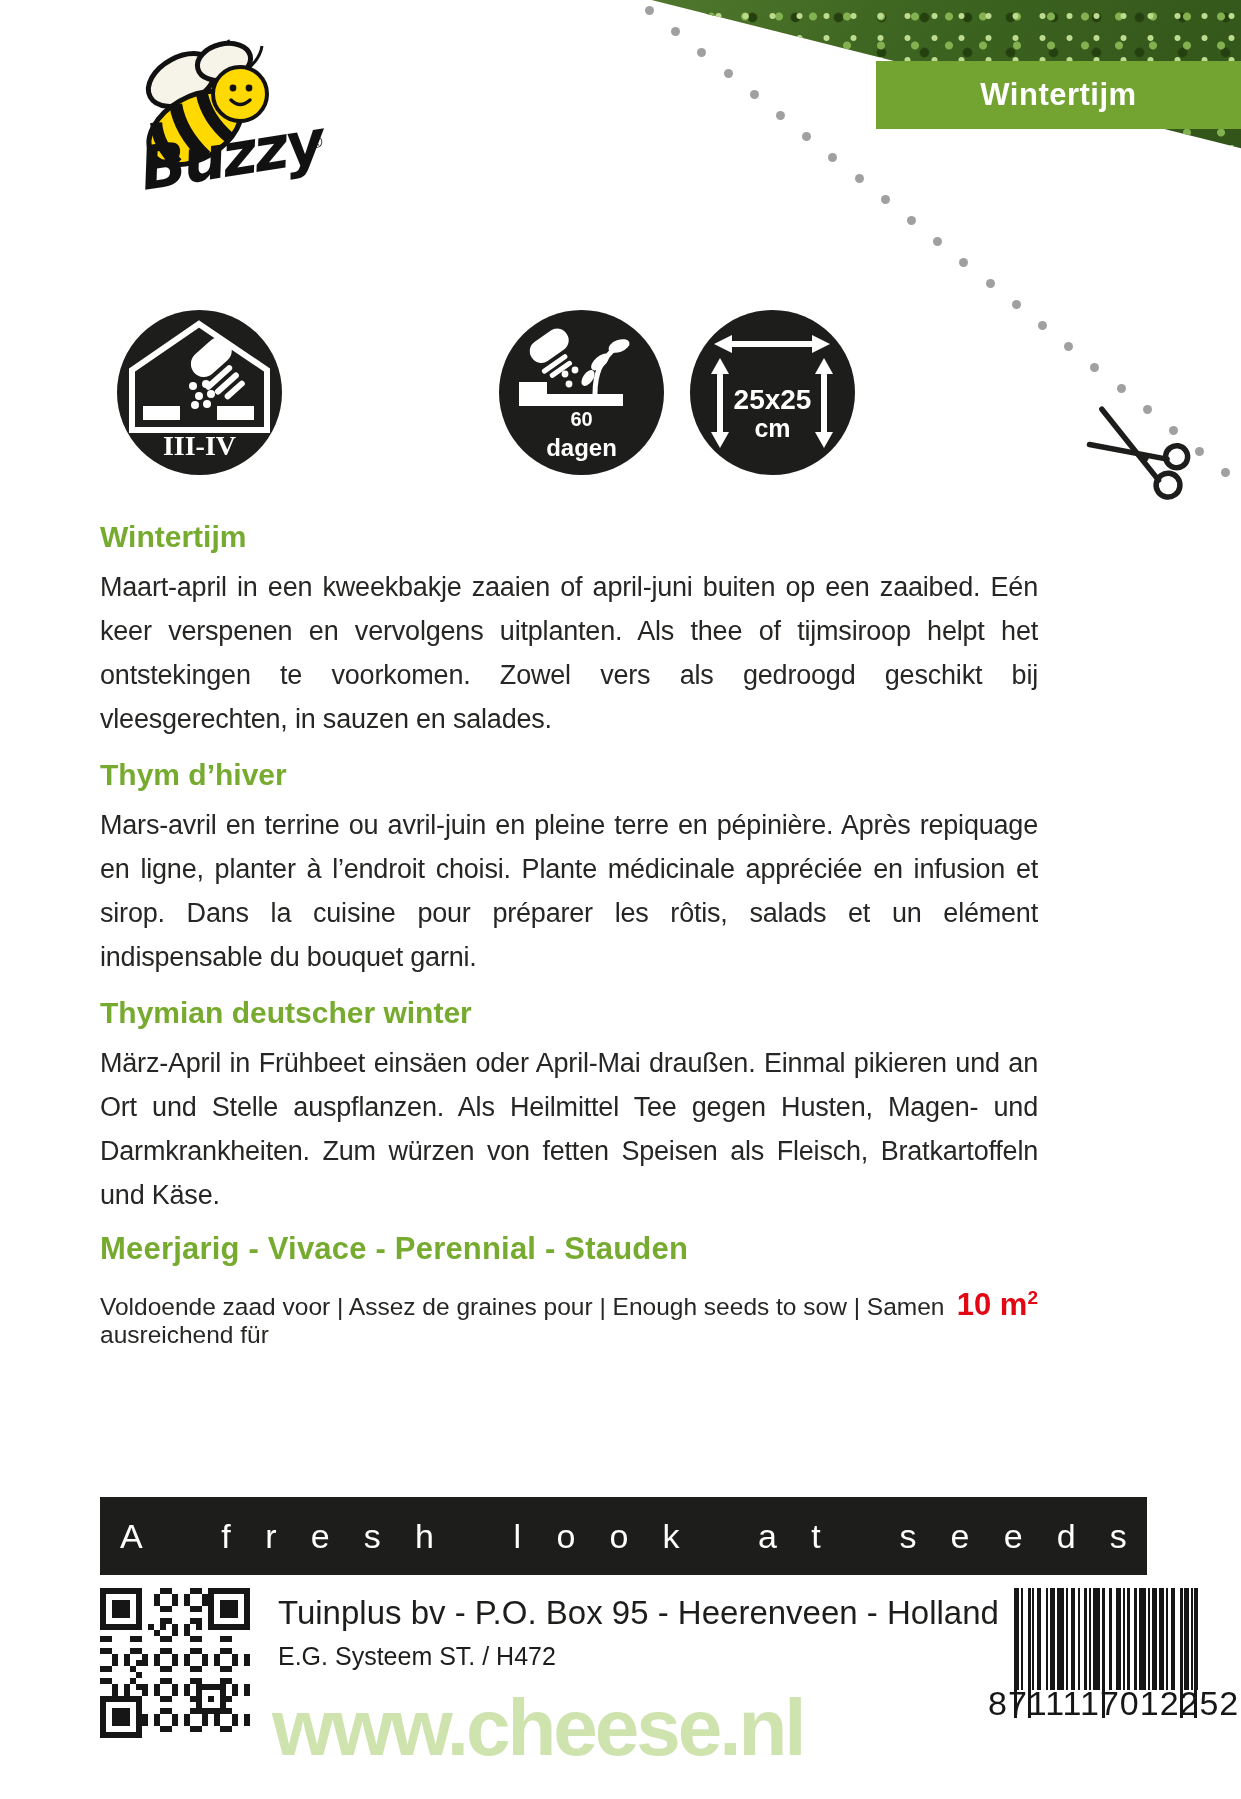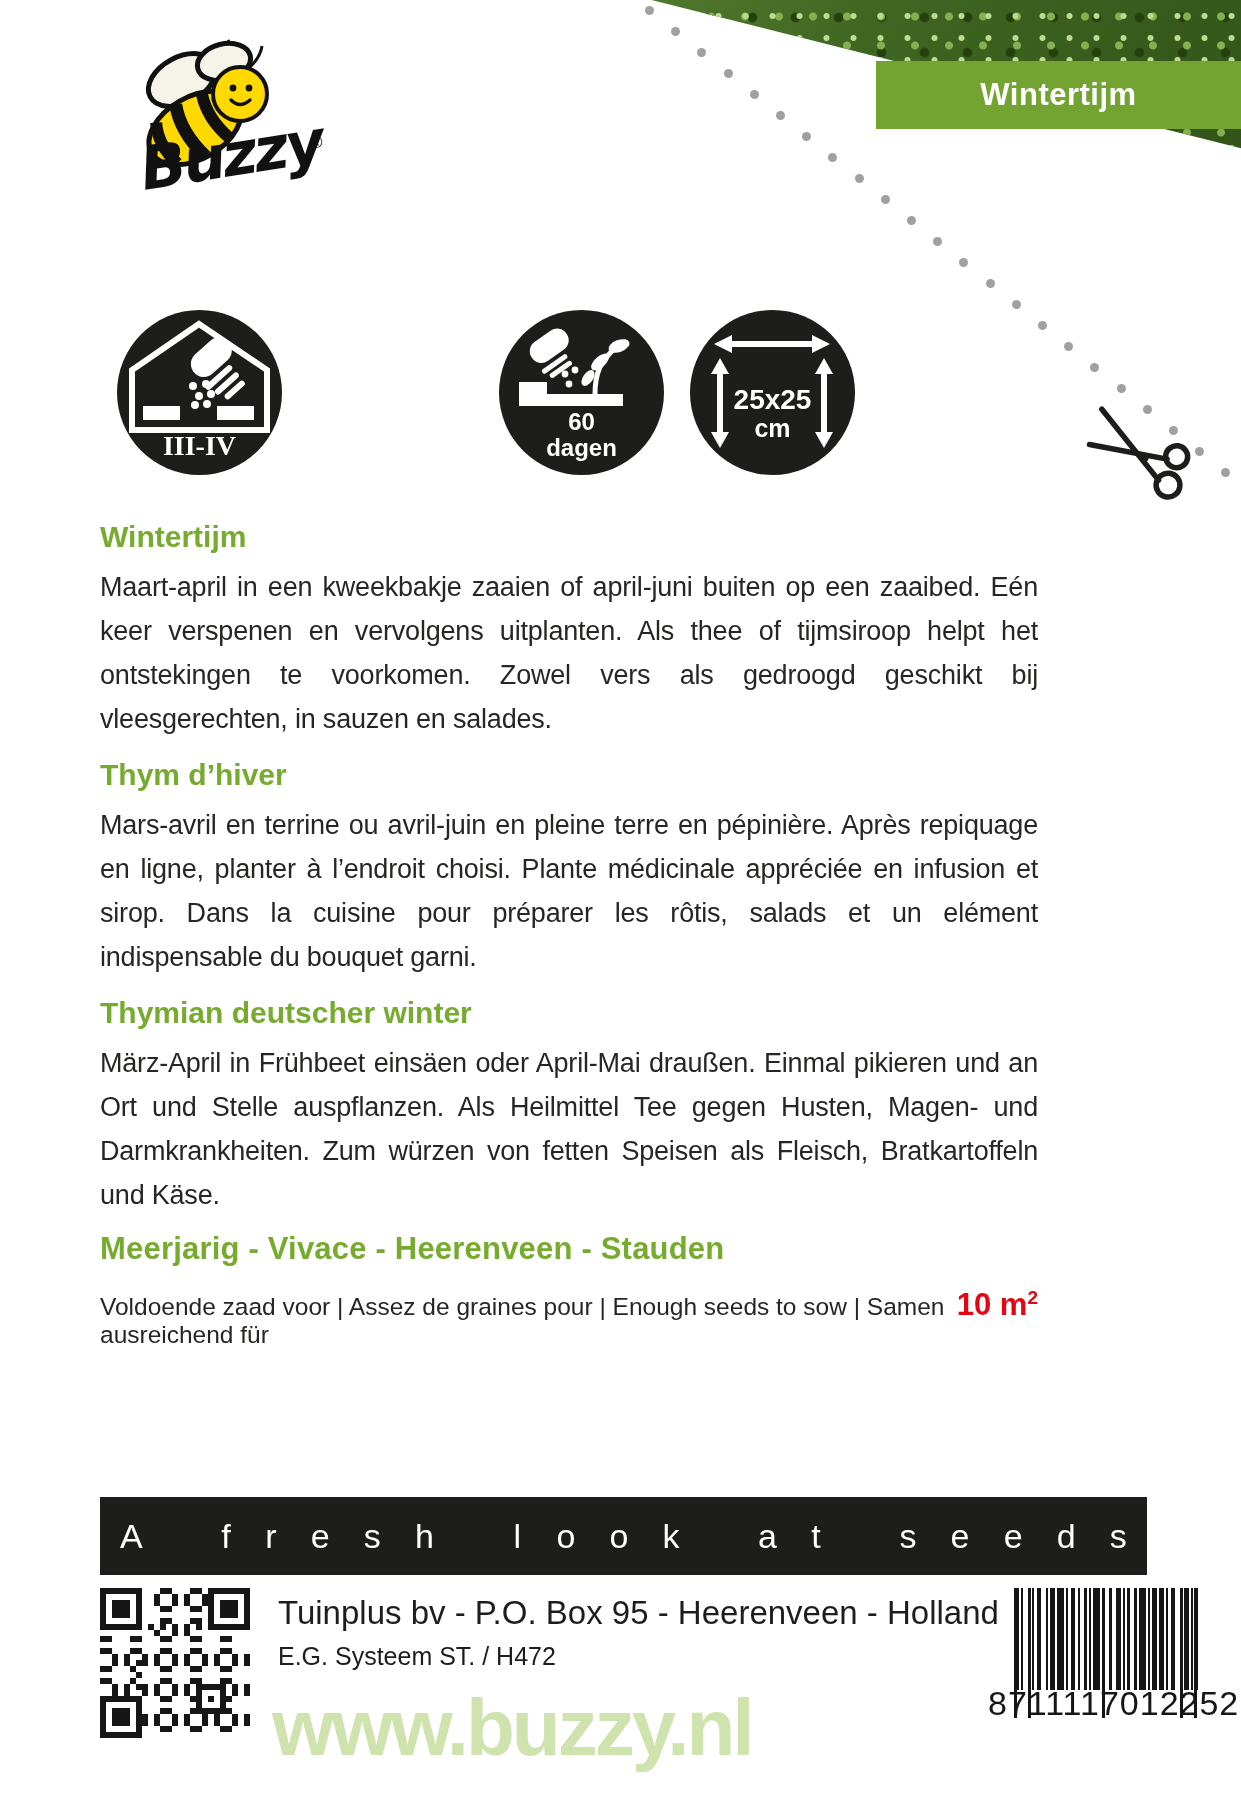--- a/index.html
+++ b/index.html
@@ -40,21 +40,21 @@
     position:absolute; top:310px; width:165px; height:165px; border-radius:50%;
     background:var(--black);
   }
   .icon-circle svg{position:absolute; inset:0;}
   .icon-label{
     position:absolute; left:0; right:0; text-align:center; color:#fff;
     font-weight:bold;
   }
   .roman{top:120px; font-family:"Liberation Serif", serif; font-size:28px;}
   .sans-label{top:124px; font-size:25px;}
-  .days-top{top:98px; font-size:24px;text-align:center;}
+  .days-top{top:98px; font-size:20px;text-align:center;}
   .days-bottom{top:124px; font-size:24px;}
   .dim-top{top:74px; font-size:28px;}
   .dim-bottom{top:104px; font-size:25px;}
   
   .text-col{position:absolute; left:100px; top:520px; width:938px;}
   .text-col h2{
     color:var(--green); font-size:30px; line-height:34px; margin:17px 0 11px;
   }
   .text-col h2.first{margin-top:0;}
   .text-col p{
@@ -221,21 +221,21 @@
   </div>
 
 
   <div class="text-col">
     <h2 class="first">Wintertijm</h2>
     <p>Maart-april in een kweekbakje zaaien of april-juni buiten op een zaaibed. Eén keer verspenen en vervolgens uitplanten. Als thee of tijmsiroop helpt het ontstekingen te voorkomen. Zowel vers als gedroogd geschikt bij vleesgerechten, in sauzen en salades.</p>
     <h2>Thym d’hiver</h2>
     <p>Mars-avril en terrine ou avril-juin en pleine terre en pépinière. Après repiquage en ligne, planter à l’endroit choisi. Plante médicinale appréciée en infusion et sirop. Dans la cuisine pour préparer les rôtis, salads et un elément indispensable du bouquet garni.</p>
     <h2>Thymian deutscher winter</h2>
     <p>März-April in Frühbeet einsäen oder April-Mai draußen. Einmal pikieren und an Ort und Stelle auspflanzen. Als Heilmittel Tee gegen Husten, Magen- und Darmkrankheiten. Zum würzen von fetten Speisen als Fleisch, Bratkartoffeln und Käse.</p>
-    <div class="lifecycle">Meerjarig - Vivace - Heerenveen - Stauden</div>
+    <div class="lifecycle">Meerjarig - Vivace - Perennial - Stauden</div>
     <div class="seeds-line">
       <span>Voldoende zaad voor | Assez de graines pour | Enough seeds to sow | Samen ausreichend für</span>
       <span class="amount"><span>10 m</span><sup>2</sup></span>
     </div>
   </div>
 
   <div class="band">
     <div class="band-inner" id="tagline">
         <span>A</span>
         <span>&nbsp;</span>
@@ -883,21 +883,21 @@
       <i></i>
       <i></i>
       <i></i>
       <i></i>
       <i></i>
       <i></i>
       <i></i>
     </div>
   <div class="addr">Tuinplus bv - P.O. Box 95 - Heerenveen - Holland</div>
   <div class="prodcode">E.G. Systeem ST. / H472</div>
-  <div class="website">www.buzzy.nl</div>
+  <div class="website">www.cheese.nl</div>
 
   <div class="barcode">
     <div class="bars" id="bars">
         <i class="b" style="flex-grow: 2;"></i>
         <i class="w" style="flex-grow: 1;"></i>
         <i class="b" style="flex-grow: 1;"></i>
         <i class="w" style="flex-grow: 2;"></i>
         <i class="b" style="flex-grow: 1;"></i>
         <i class="w" style="flex-grow: 1;"></i>
         <i class="b" style="flex-grow: 1;"></i>

